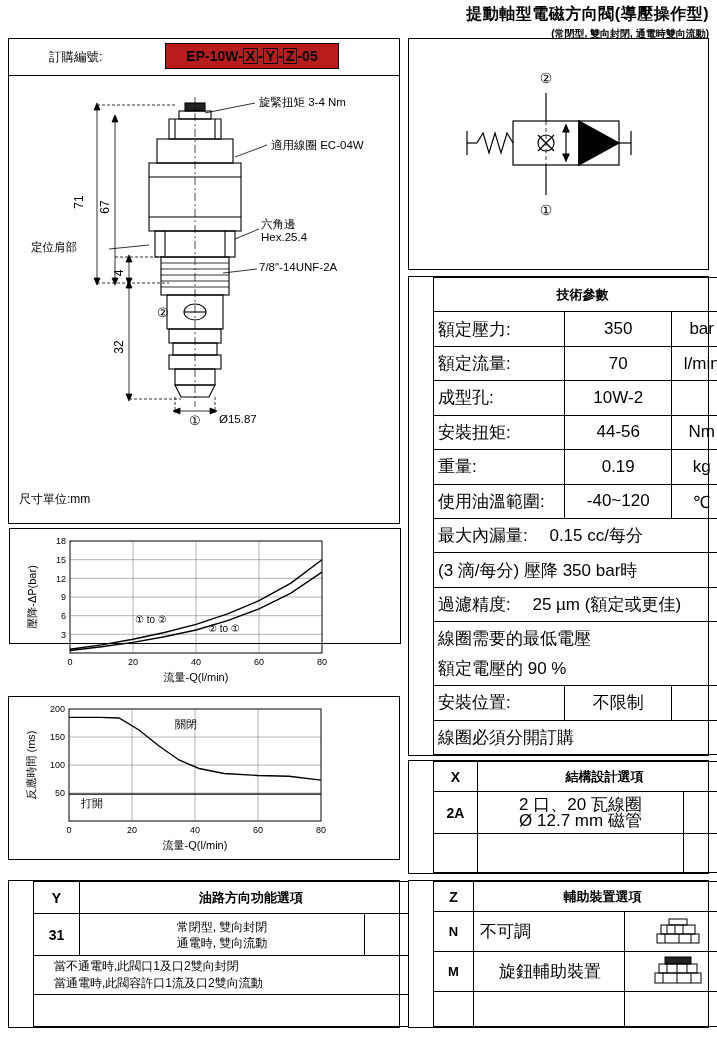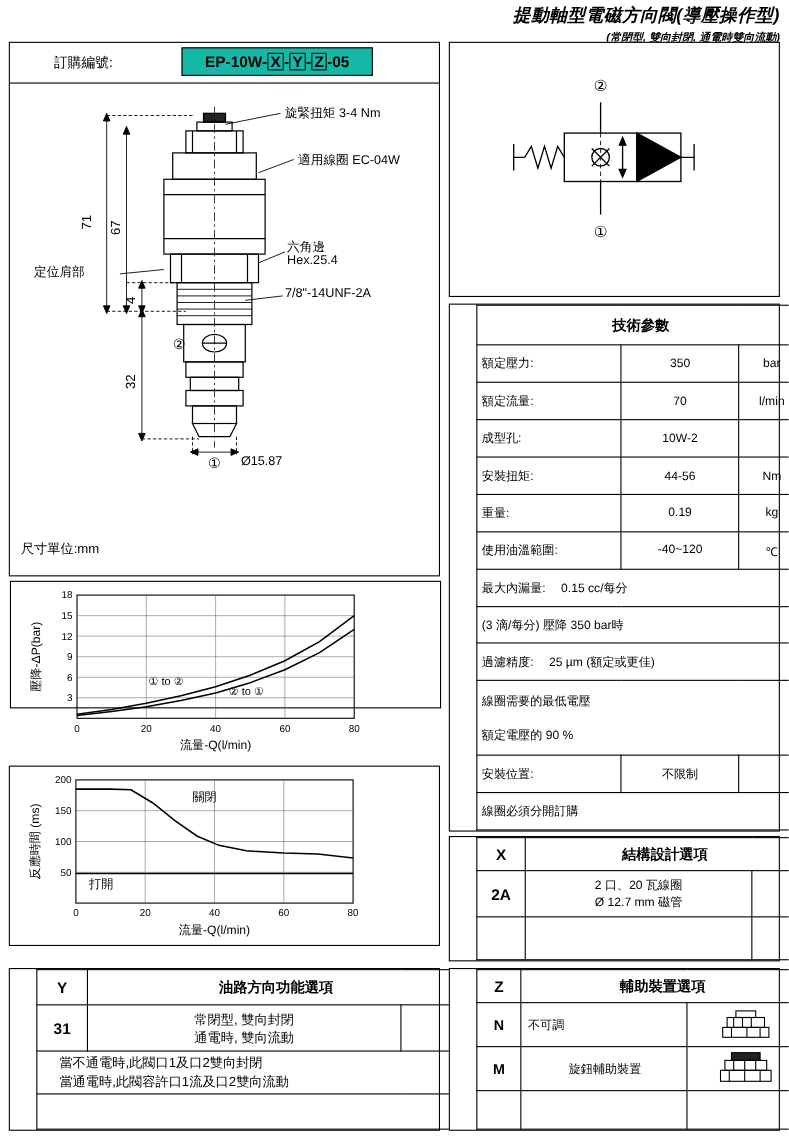--- a/index.html
+++ b/index.html
@@ -8,39 +8,39 @@
     width: 717px; height: 1040px;
     font-family: "Liberation Sans", sans-serif;
     background: #ffffff;
     color: #000000;
     position: relative;
     overflow: hidden;
   }
   .page { position: relative; width: 717px; height: 1040px; }
 
   
-  .hdr { position:absolute; right: 8px; top: 4px; text-align: right; font-style: italic; }
+  .hdr { position:absolute; right: 8px; top: 4px; text-align: right; }
   .hdr-title { font-size: 16px; font-weight: bold; letter-spacing:0.5px; }
   .hdr-sub { font-size: 10px; font-weight: bold; margin-top: 2px; }
 
   
   .box { position:absolute; border: 1.5px solid #000; background:#fff; }
   .tbl { border-collapse: collapse; width:100%; height:100%;margin-left:24px; }
-  .tbl td, .tbl th { border: 1px solid #000; font-size: 11px; padding: 2px 4px; }
+  .tbl td, .tbl th { border: 1px solid #000; font-size: 17px; padding: 2px 4px; }
   .ctr { text-align:center; }
   .bold { font-weight: bold; }
 
   
   #left-top { left: 8px; top: 38px; width: 392px; height: 486px; }
   .order-row { position:absolute; left:0; top:0; width:100%; height:36px; }
   .order-label { position:absolute; left: 40px; top: 10px; font-size: 12.5px; }
   .order-code-box {
     position:absolute; left: 156px; top: 4px; width: 174px; height: 26px;
     border: 1.5px solid #000; display:flex; align-items:center; justify-content:center;
-    font-size: 14px; font-weight: bold; background:#14b8a6;
+    font-size: 14px; font-weight: bold; background:#b91c1c;
   }
   .order-code-box .seg { letter-spacing: 0px; }
   .order-code-box .box-ch {
     border: 1.2px solid #000; padding: 0 2px; margin: 0 0px; display:inline-block;
     line-height: 14px;
   }
   .order-sep { position:absolute; left:0; top:36px; width:100%; border-top:1.5px solid #000; }
 
   .dim-unit { position:absolute; left: 10px; top: 452px; font-size: 12px; }
 

